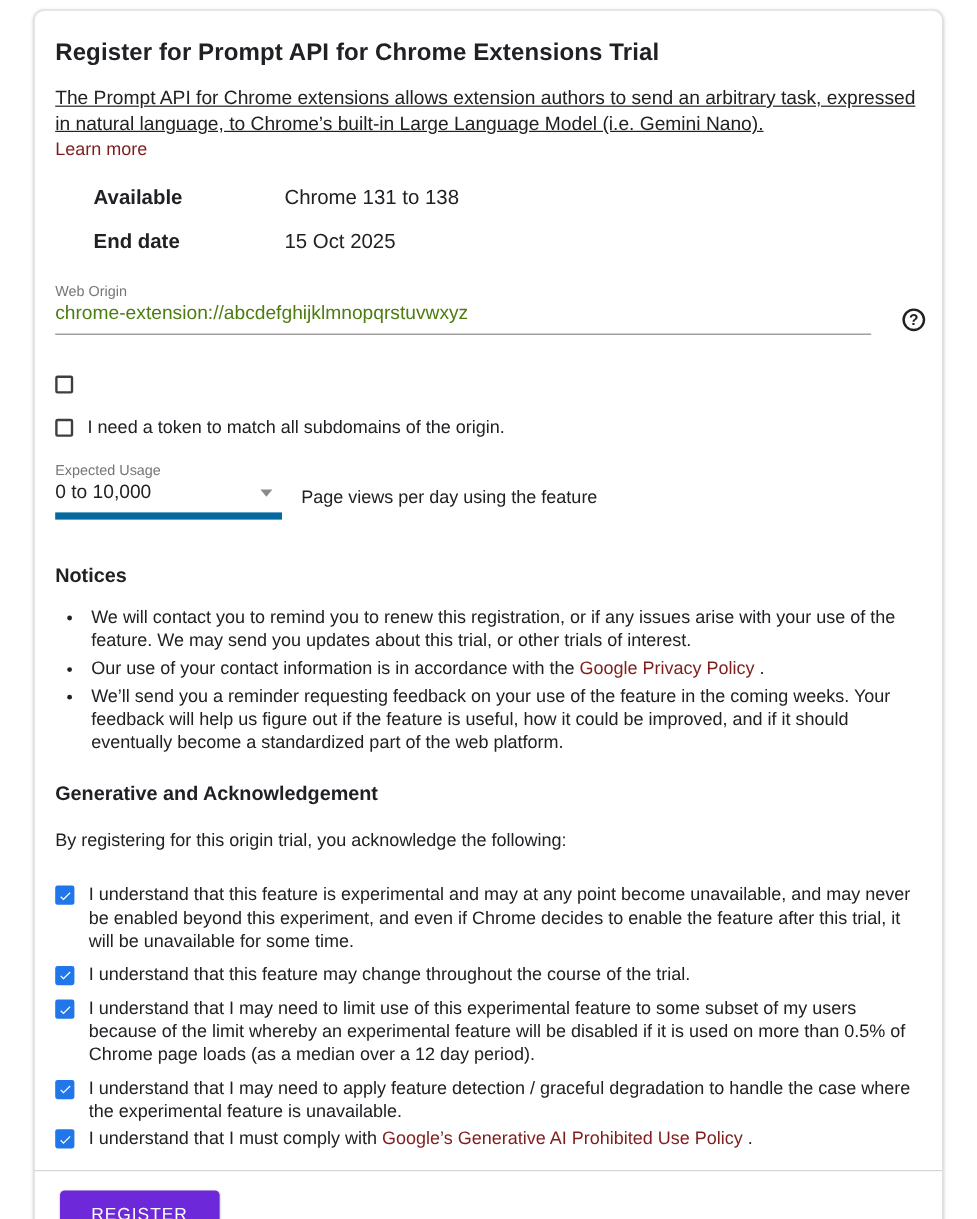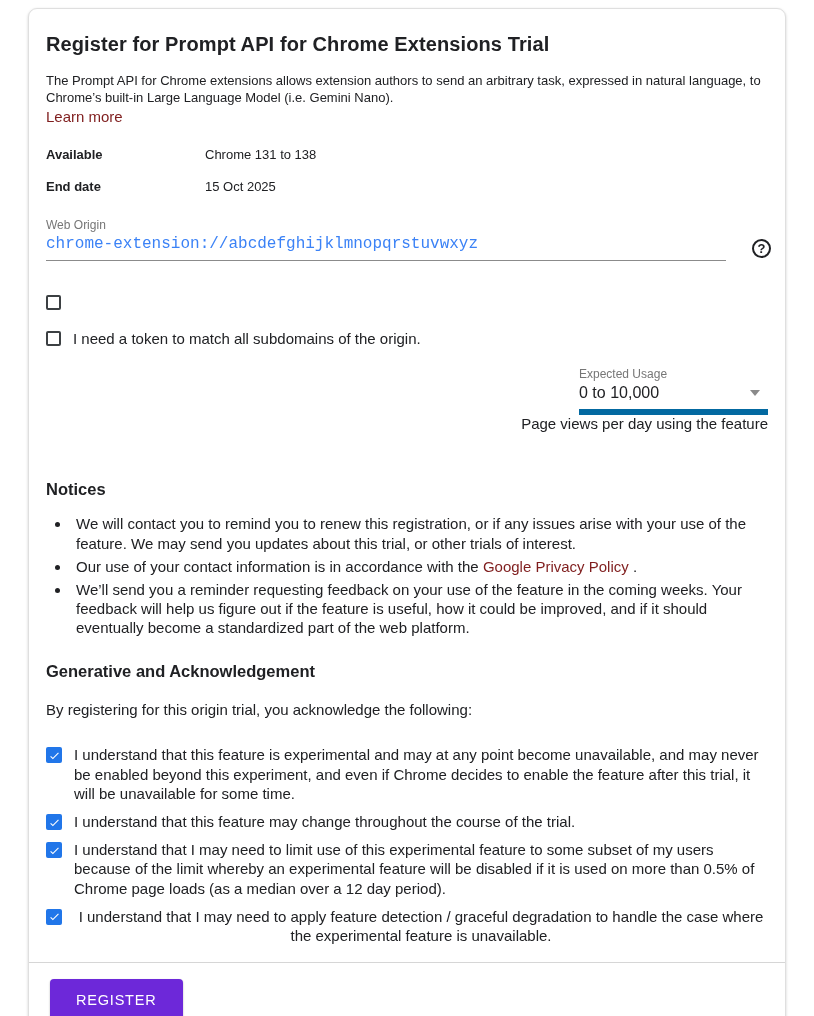--- a/index.html
+++ b/index.html
@@ -21,56 +21,57 @@
   }
   .card-body { padding: 14px 17px 0 17px; }
 
   h1.title {
     font-size: 20px;
     font-weight: bold;
     margin: 10px 0 0 0;
     letter-spacing: 0.1px;
   }
   p.desc {
-    font-size: 13px;
+    font-size: 16px;
     line-height: 1.32;
     margin: 16px 0 0 0;
+    text-decoration: underline;
   }
   a.link {
     color: #7f1d1d;
     text-decoration: none;
     cursor: pointer;
   }
   a.learn-more {
     display: inline-block;
     font-size: 15px;
     margin-top: 2px;
   }
 
   .info-section { margin-top: 21px; }
-  .info-row { display: flex; margin-bottom: 17px; font-size: 13px; }
+  .info-row { display: flex; margin-bottom: 17px; font-size: 17px; margin-left: 32px; }
   .info-label { font-weight: bold; width: 159px; flex-shrink: 0; }
   .info-value { }
 
   .field { position: relative; margin-top: 24px; }
   .field-label {
     display: block;
     font-size: 12px;
     color: #767676;
   }
   .field-inner { margin-right: 42px; }
   .text-input {
     display: block;
     width: 100%;
     border: none;
     border-bottom: 1px solid #8b8b8b;
     outline: none;
-    font-family: Liberation Mono, monospace;
+    font-family: Liberation Sans, sans-serif;
     font-size: 16px;
-    color: #3b82f6;
+    color: #4d7c0f;
     padding: 3px 0 7px 0;
     background: transparent;
   }
   .help-icon {
     position: absolute;
     right: -3px;
     top: 21px;
     width: 19px;
     height: 19px;
     border: 2px solid #202124;
@@ -103,21 +104,21 @@
     align-items: center;
     justify-content: center;
   }
   .cb.checked {
     border: none;
     width: 16px; height: 16px;
     background: #2176e9;
     border-radius: 2px;
   }
 
-  .usage-row { display: flex; align-items: flex-end; margin-top: 20px; flex-direction: column; }
+  .usage-row { display: flex; align-items: flex-end; margin-top: 20px; }
   .select-field { width: 189px; cursor: pointer; }
   .select-value-row {
     display: flex;
     align-items: center;
     justify-content: space-between;
     border-bottom: 6px solid #0369a1;
     padding: 3px 2px 7px 0;
     font-size: 16px;
   }
   .dd-arrow {
@@ -149,21 +150,21 @@
   .ack {
     display: flex;
     align-items: flex-start;
     font-size: 15px;
     line-height: 1.28;
     margin-bottom: 9px;
     cursor: pointer;
   }
   .ack .cb.checked { margin-top: 2px; }
   .ack:last-child { margin-bottom: 0; }
-  .ack.tight { margin-bottom: 3px; text-align: center; }
+  .ack.tight { margin-bottom: 3px; }
 
   .footer {
     margin-top: 17px;
     border-top: 1px solid #d6d6d6;
     padding: 16px 17px 15px 21px;
   }
   .register-btn {
     background: #6d28d9;
     color: #ffffff;
     border: none;
@@ -270,20 +271,28 @@
         <span class="ack-text">I understand that I may need to limit use of this experimental feature to some subset of my users because of the limit whereby an experimental feature will be disabled if it is used on more than 0.5% of Chrome page loads (as a median over a 12 day period).</span>
       </label>
       <label class="ack tight">
         <span class="cb checked">
             <svg viewBox="0 0 24 24" width="13" height="13">
               <path d="M9 16.2l-3.5-3.5-1.4 1.4L9 19 20 8l-1.4-1.4z" fill="#ffffff"></path>
             </svg>
           </span>
         <span class="ack-text">I understand that I may need to apply feature detection / graceful degradation to handle the case where the experimental feature is unavailable.</span>
       </label>
+      <label class="ack">
+        <span class="cb checked">
+            <svg viewBox="0 0 24 24" width="13" height="13">
+              <path d="M9 16.2l-3.5-3.5-1.4 1.4L9 19 20 8l-1.4-1.4z" fill="#ffffff"></path>
+            </svg>
+          </span>
+        <span class="ack-text"><span>I understand that I must comply with </span><a class="link">Google’s Generative AI Prohibited Use Policy</a><span> .</span></span>
+      </label>
     </div>
 
   </div>
 
   <div class="footer">
     <button class="register-btn">REGISTER</button>
   </div>
 </div>
 
 </body></html>

